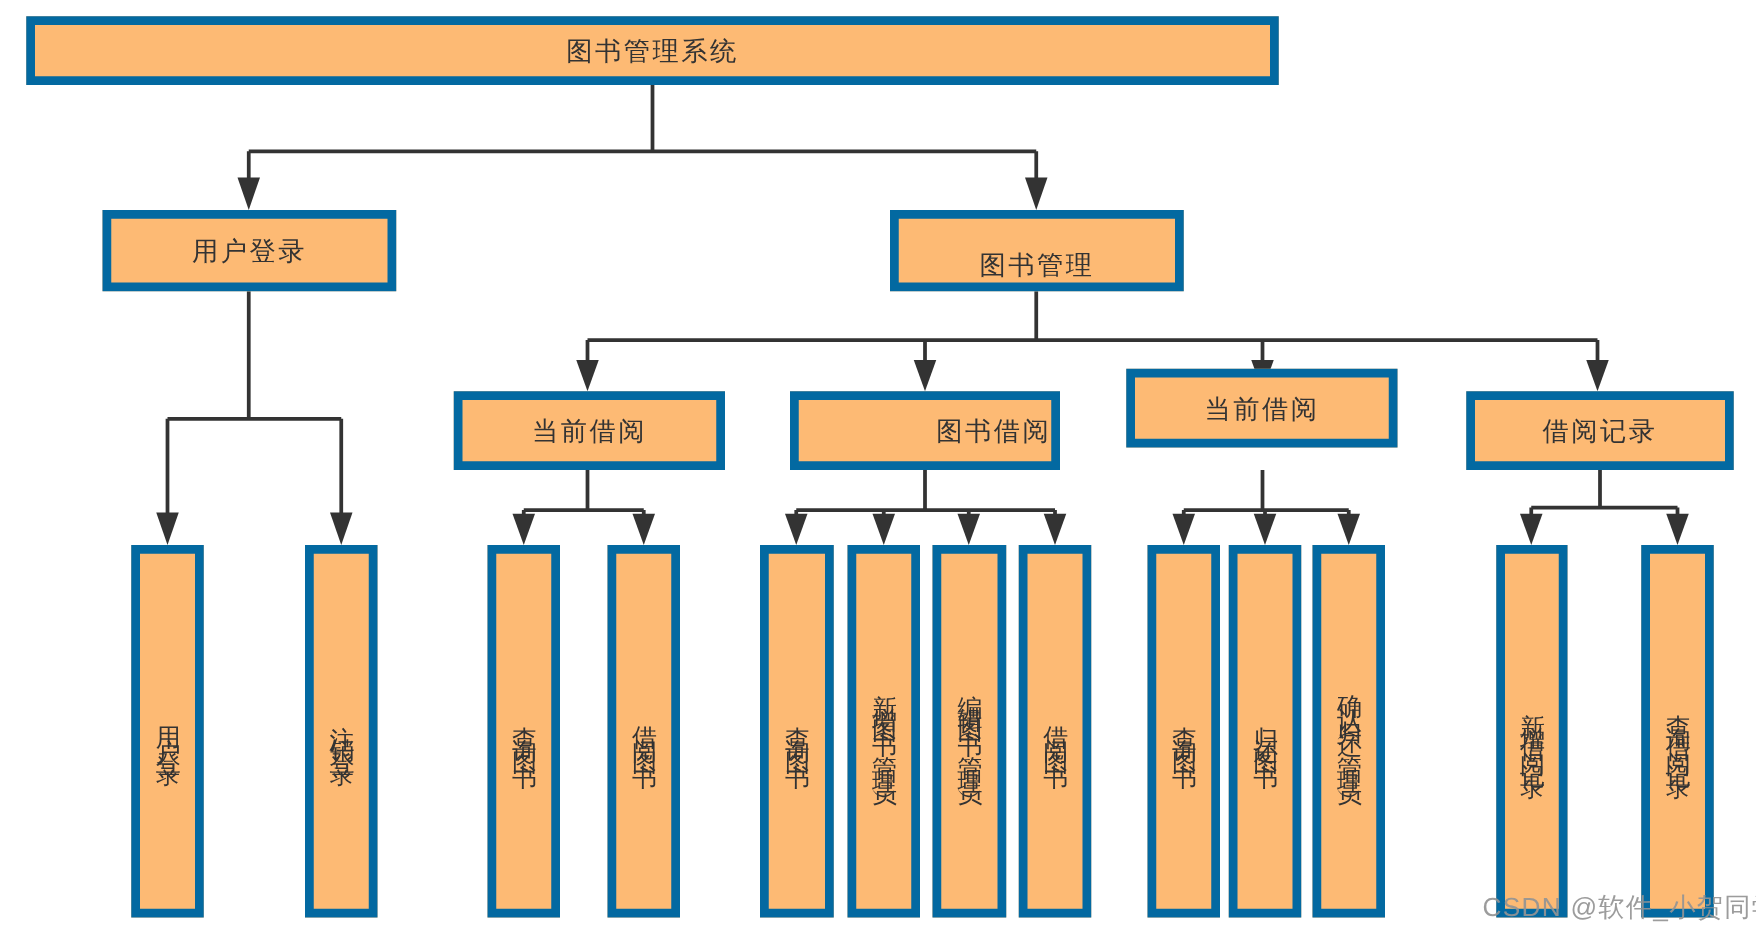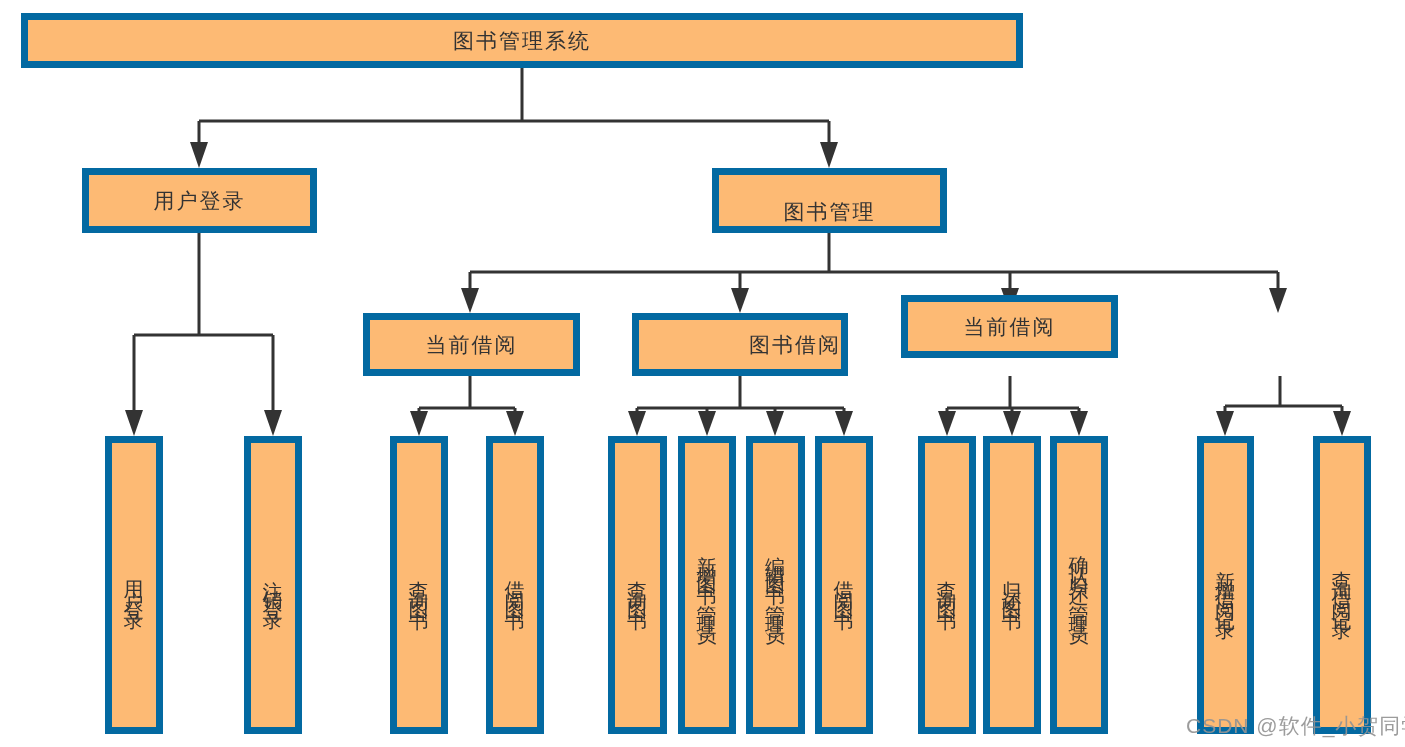--- a/index.html
+++ b/index.html
@@ -115,20 +115,23 @@
 
   <div class="box b-l3-0">
     <span>当前借阅</span>
   </div>
   <div class="box b-l3-1">
     <span>图书借阅</span>
   </div>
   <div class="box b-l3-2">
     <span>当前借阅</span>
   </div>
+  <div class="box b-l3-3">
+    <span>借阅记录</span>
+  </div>
 
   <div class="box leaf b-a0">
     <span class="vtext">用户登录</span>
   </div>
   <div class="box leaf b-a1">
     <span class="vtext">注销登录</span>
   </div>
 
   <div class="box leaf b-b0">
     <span class="vtext">查询图书</span>

